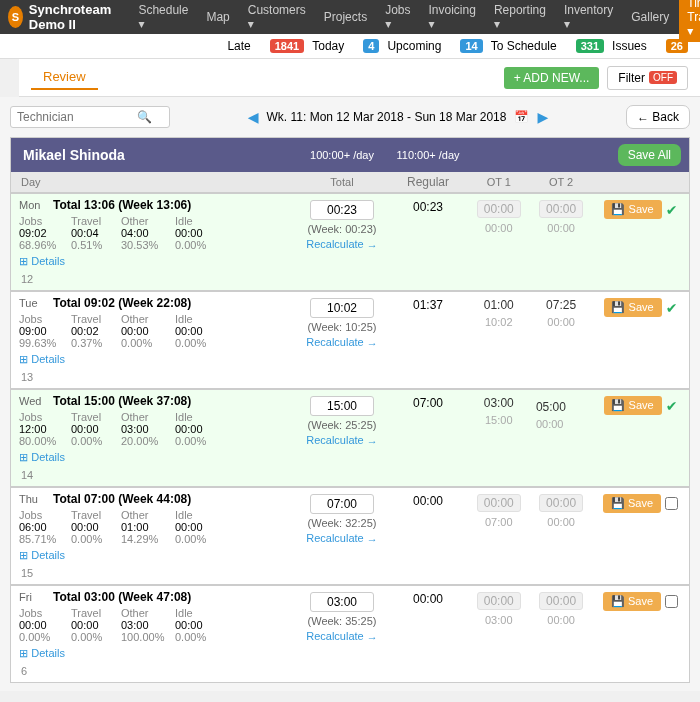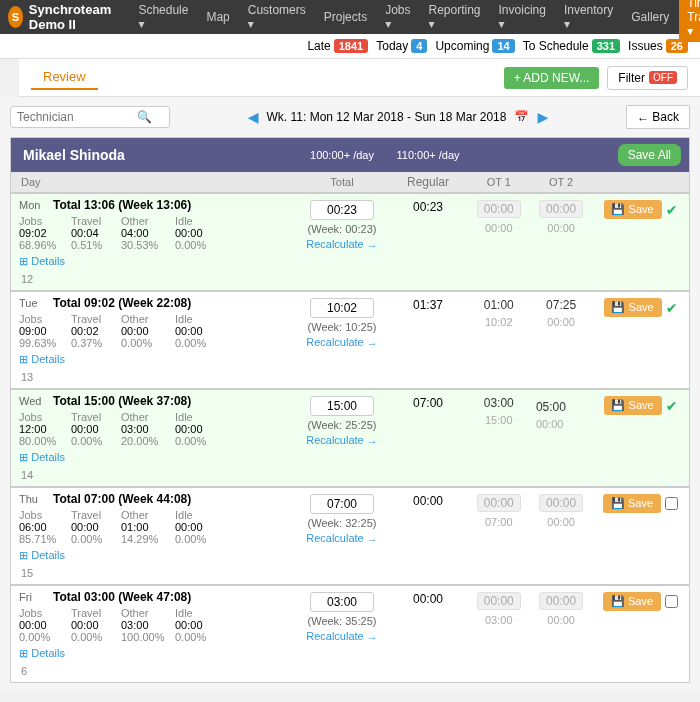--- a/index.html
+++ b/index.html
@@ -8,21 +8,21 @@
     
     .navbar { background: #3a3a3a; color: #fff; display: flex; align-items: center; padding: 0 8px; height: 34px; }
     .navbar-brand { display: flex; align-items: center; gap: 6px; font-size: 13px; font-weight: bold; color: #fff; margin-right: 12px; }
     .brand-icon { width: 22px; height: 22px; background: #e67e00; border-radius: 50%; display: flex; align-items: center; justify-content: center; color: #fff; font-size: 11px; font-weight: bold; }
     .nav-items { display: flex; align-items: center; gap: 2px; flex: 1; }
     .nav-item { color: #ccc; padding: 4px 8px; cursor: pointer; font-size: 12px; display: flex; align-items: center; gap: 2px; }
     .nav-item.active { background: #e67e00; color: #fff; border-radius: 3px; }
 
     
     .status-bar { background: #fff; border-bottom: 1px solid #ddd; padding: 5px 12px; display: flex; align-items: center; justify-content: flex-end; gap: 8px; font-size: 12px; }
-    .status-item { display: flex; align-items: center; gap: 3px; }
+    .status-item { display: flex; align-items: center; gap: 19px; }
     .badge { border-radius: 3px; padding: 1px 5px; color: #fff; font-size: 11px; font-weight: bold; }
     .badge-red { background: #e74c3c; }
     .badge-blue { background: #3498db; }
     .badge-green { background: #27ae60; }
     .badge-orange { background: #e67e00; }
 
     
     .page-header { background: #fff; border-bottom: 1px solid #ddd; padding: 6px 12px; display: flex; align-items: center; justify-content: space-between; margin-left: 19px; }
     .page-tabs { display: flex; gap: 0; }
     .page-tab { padding: 4px 12px; border-bottom: 2px solid transparent; cursor: pointer; font-size: 13px; }
@@ -34,21 +34,21 @@
 
     
     .content { padding: 8px 10px; background: #f5f5f5; }
 
     
     .tech-row { display: flex; align-items: center; justify-content: space-between; margin-bottom: 8px; }
     .search-box { display: flex; align-items: center; border: 1px solid #ccc; background: #fff; border-radius: 3px; padding: 3px 6px; width: 160px; }
     .search-box input { border: none; outline: none; font-size: 12px; width: 120px; }
     .week-nav { display: flex; align-items: center; gap: 8px; font-size: 12px; }
     .week-nav .arrow { cursor: pointer; color: #3498db; font-size: 14px; }
-    .btn-back { background: #fff; border: 1px solid #ccc; padding: 4px 10px; border-radius: 1px; cursor: pointer; font-size: 12px; }
+    .btn-back { background: #fff; border: 1px solid #ccc; padding: 4px 10px; border-radius: 7px; cursor: pointer; font-size: 12px; }
 
     .save-all-btn { background: #5cb85c; color: #fff; border: none; padding: 4px 10px; border-radius: 7px; cursor: pointer; font-size: 12px; }
 
     .tt-main-table { width: 100%; border-collapse: collapse; }
     .tt-main-table td { border: none; }
 
     .left-col { width: 285px; }
 
     .header-row { background: #5a5a8a; color: #fff; }
     .header-row td { padding: 6px 8px; }
@@ -60,22 +60,22 @@
   <div class="navbar-brand">
     <div class="brand-icon">S</div>
     <span>Synchroteam Demo II</span>
   </div>
   <div class="nav-items">
     <span class="nav-item">Schedule ▾</span>
     <span class="nav-item">Map</span>
     <span class="nav-item">Customers ▾</span>
     <span class="nav-item">Projects</span>
     <span class="nav-item">Jobs ▾</span>
+    <span class="nav-item">Invoicing ▾</span>
     <span class="nav-item">Reporting ▾</span>
-    <span class="nav-item">Invoicing ▾</span>
     <span class="nav-item">Inventory ▾</span>
     <span class="nav-item">Gallery</span>
     <span class="nav-item active">Time Tracking ▾</span>
   </div>
 
 </div>
 
 <div class="status-bar">
   <div class="status-item">
     <span>Late</span>

